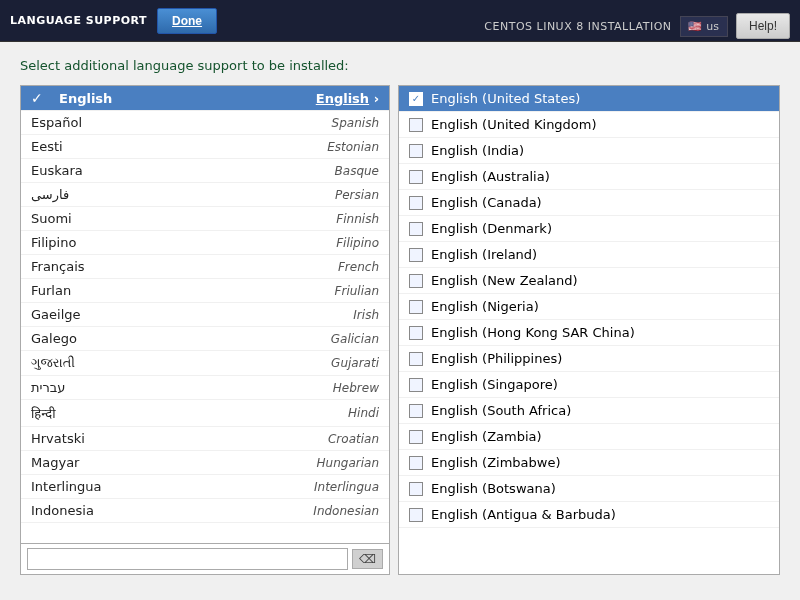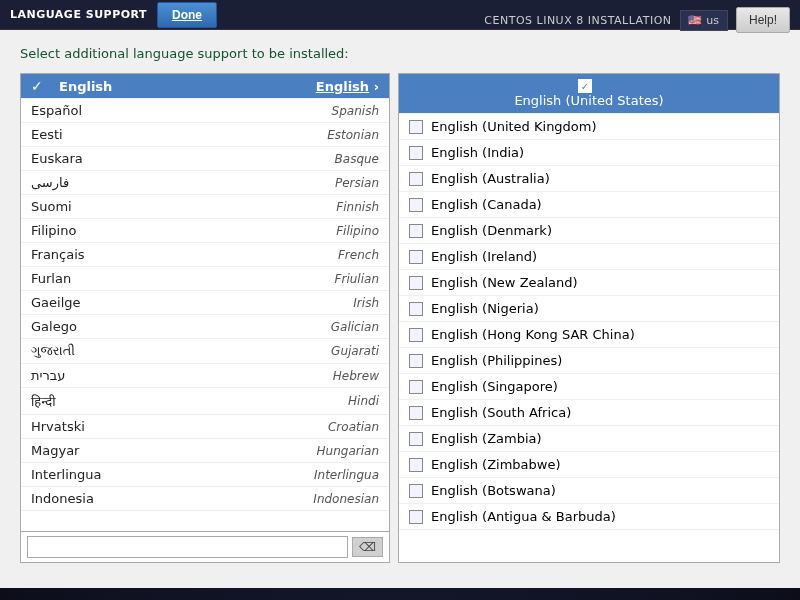--- a/index.html
+++ b/index.html
@@ -25,21 +25,21 @@
     
     .header {
       position: relative;
       z-index: 10;
       display: flex;
       align-items: center;
       justify-content: space-between;
       background: #1a1f35;
       padding: 6px 10px;
       border-bottom: 1px solid #333;
-      height: 30px;
+      height: 42px;
     }
 
     .header-left {
       display: flex;
       align-items: center;
       gap: 10px;
     }
 
     .header-title {
       color: #ffffff;
@@ -222,21 +222,20 @@
       align-items: center;
       padding: 5px 10px;
       cursor: pointer;
       border-bottom: 1px solid #f0f0f0;
       font-size: 13px;
     }
 
     .locale-item.selected-locale {
       background: #4a7fc1;
       color: white;
-      flex-direction: column;
     }
 
     .locale-item.selected-locale .locale-checkbox {
       border-color: #fff;
       background: #fff;
     }
 
     .locale-item.selected-locale .locale-checkbox::after {
       color: #4a7fc1;
     }

